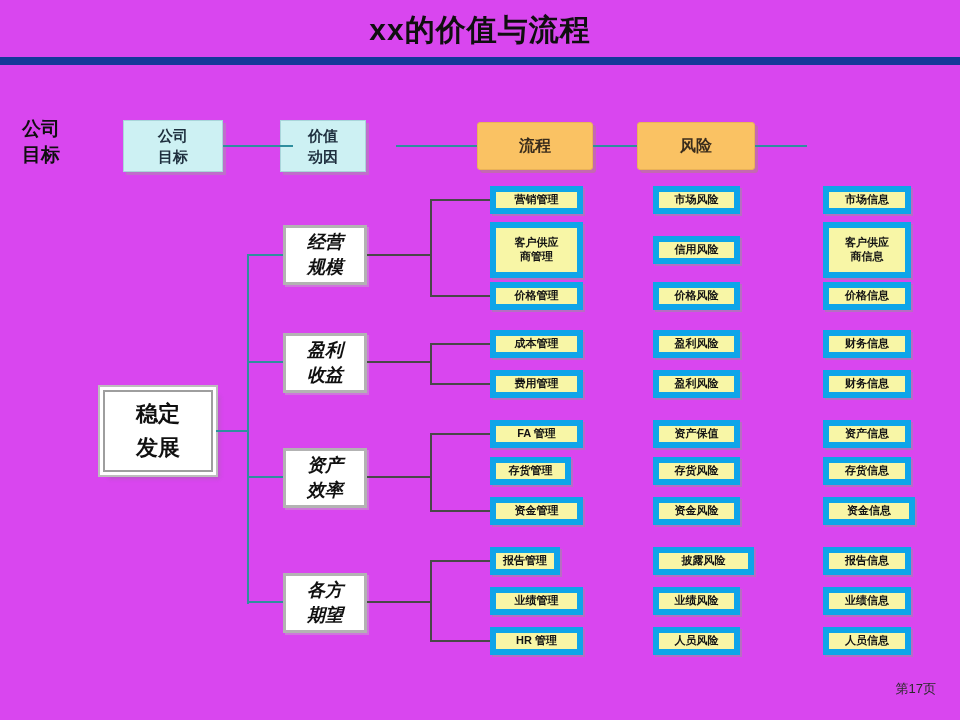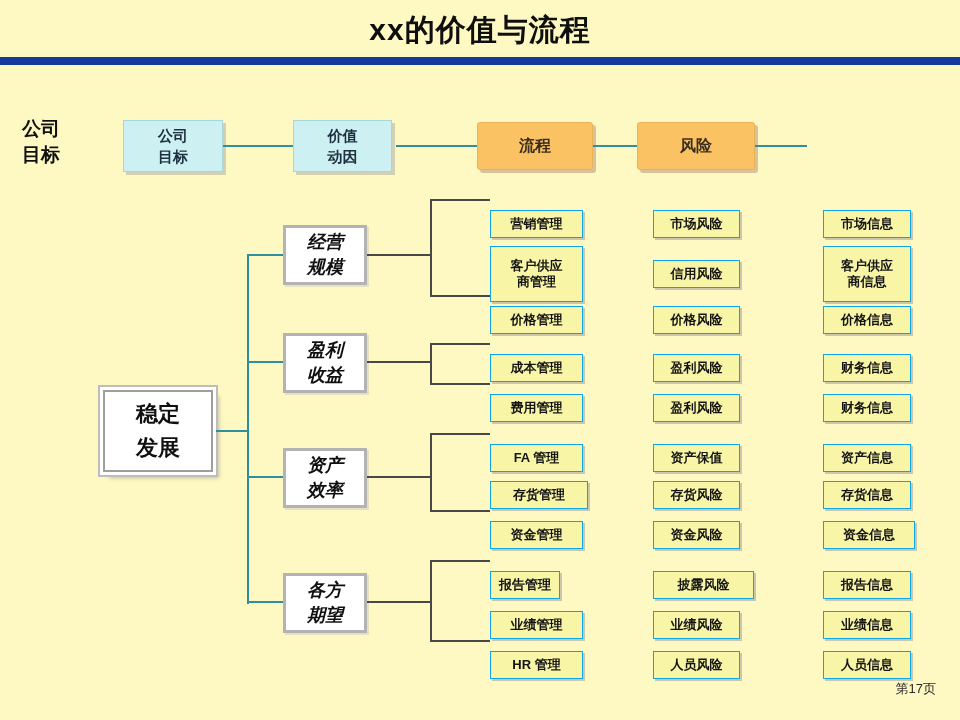--- a/index.html
+++ b/index.html
@@ -1,18 +1,18 @@
 <!DOCTYPE html>
 <html><head>
 <meta charset="utf-8">
 <style>
   html,body { margin:0; padding:0; background:#e9e9e9; }
   .slide {
     position:relative; width:960px; height:720px; margin:0 auto;
-    background:#fef9c3; overflow:hidden;
+    background:#d946ef; overflow:hidden;
     font-family:"Liberation Sans","DejaVu Sans",sans-serif;
   }
   .title {
     position:absolute; top:10px; left:0; width:100%;
     text-align:center; font-size:30px; font-weight:800; color:#0f0f0f;
     letter-spacing:1px;
   }
   .accent-bar { position:absolute; top:57px; left:0; width:960px; height:8px; background:#15389a; }
   .side-label {
     position:absolute; left:22px; top:116px;
@@ -37,42 +37,42 @@
     background:#ffffff; border:3px solid #b3b3b3;
     box-shadow:2px 2px 0 rgba(190,190,190,.4);
     font-size:18px; color:#101010; line-height:1.4;font-style:italic;
   }
   .rootbox {
     background:#ffffff; border:2px solid #9e9e9e;
     box-shadow:0 0 0 3px #ffffff, 0 0 0 5px #bdbdbd, 6px 6px 4px rgba(120,120,120,.45);
     font-size:22px; font-weight:800; color:#101010; line-height:1.55;
   }
   .ybox {
-    background:#f8f6a6; border:1px solid #0ea5e9;
+    background:#f8f6a6; border:6px solid #0ea5e9;
     box-shadow:2px 2px 0 rgba(150,150,150,.5);
-    font-size:13px; color:#141414; line-height:1.25;margin-top:24px;
+    font-size:11px; color:#141414; line-height:1.25;
   }
   .tealline { position:absolute; background:#2e8f9e; }
   .darkline { position:absolute; background:#484848; }
   .page-num { position:absolute; right:24px; top:680px; font-size:13px; color:#2b2b2b; }
 </style>
 </head>
 <body>
 
 <div class="slide">
 
   <div class="title">xx的价值与流程</div>
   <div class="accent-bar"></div>
 
   <div class="side-label">公司
 目标</div>
 
   <div class="box cyan" style="left:123px;top:120px;width:100px;height:52px">公司
 目标</div>
-  <div class="box cyan" style="left:293px;top:120px;width:99px;height:52px">价值
+  <div class="box cyan" style="left:280px;top:120px;width:86px;height:52px">价值
 动因</div>
   <div class="box orange" style="left:477px;top:122px;width:116px;height:48px">流程</div>
   <div class="box orange" style="left:637px;top:122px;width:118px;height:48px">风险</div>
 
   <div class="tealline" style="left:223px;top:145px;width:70px;height:2px"></div>
   <div class="tealline" style="left:396px;top:145px;width:81px;height:2px"></div>
   <div class="tealline" style="left:593px;top:145px;width:44px;height:2px"></div>
   <div class="tealline" style="left:755px;top:145px;width:52px;height:2px"></div>
 
   <div class="box rootbox" style="left:103px;top:390px;width:110px;height:82px">稳定
@@ -114,21 +114,21 @@
   <div class="darkline" style="left:430px;top:560px;width:60px;height:2px"></div>
   <div class="darkline" style="left:430px;top:640px;width:60px;height:2px"></div>
 
   <div class="box ybox" style="left:490px;top:186px;width:93px;height:28px">营销管理</div>
   <div class="box ybox" style="left:490px;top:222px;width:93px;height:56px">客户供应
 商管理</div>
   <div class="box ybox" style="left:490px;top:282px;width:93px;height:28px">价格管理</div>
   <div class="box ybox" style="left:490px;top:330px;width:93px;height:28px">成本管理</div>
   <div class="box ybox" style="left:490px;top:370px;width:93px;height:28px">费用管理</div>
   <div class="box ybox" style="left:490px;top:420px;width:93px;height:28px">FA 管理</div>
-  <div class="box ybox" style="left:490px;top:457px;width:98px;height:28px">存货管理</div>
+  <div class="box ybox" style="left:490px;top:457px;width:81px;height:28px">存货管理</div>
   <div class="box ybox" style="left:490px;top:497px;width:93px;height:28px">资金管理</div>
   <div class="box ybox" style="left:490px;top:547px;width:70px;height:28px">报告管理</div>
   <div class="box ybox" style="left:490px;top:587px;width:93px;height:28px">业绩管理</div>
   <div class="box ybox" style="left:490px;top:627px;width:93px;height:28px">HR 管理</div>
 
   <div class="box ybox" style="left:653px;top:186px;width:87px;height:28px">市场风险</div>
   <div class="box ybox" style="left:653px;top:236px;width:87px;height:28px">信用风险</div>
   <div class="box ybox" style="left:653px;top:282px;width:87px;height:28px">价格风险</div>
   <div class="box ybox" style="left:653px;top:330px;width:87px;height:28px">盈利风险</div>
   <div class="box ybox" style="left:653px;top:370px;width:87px;height:28px">盈利风险</div>

